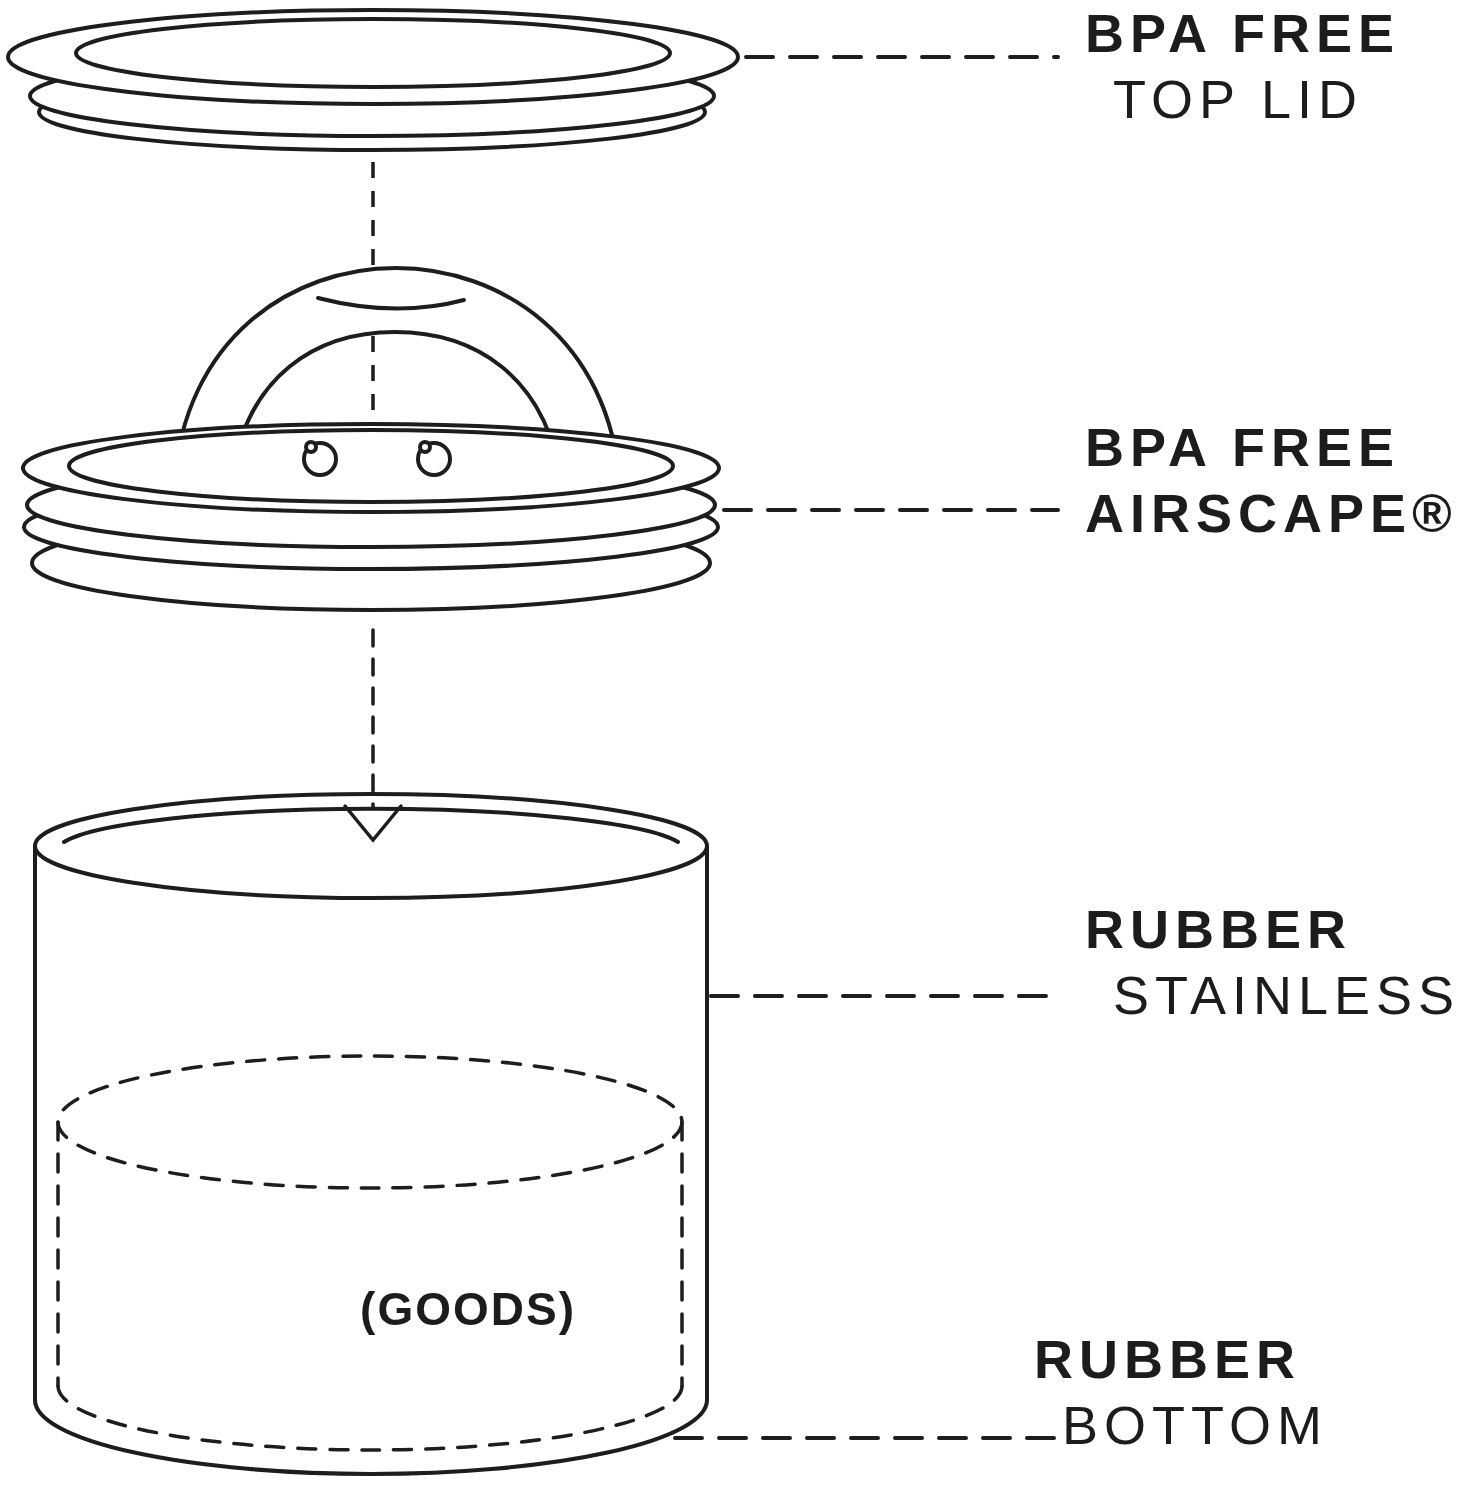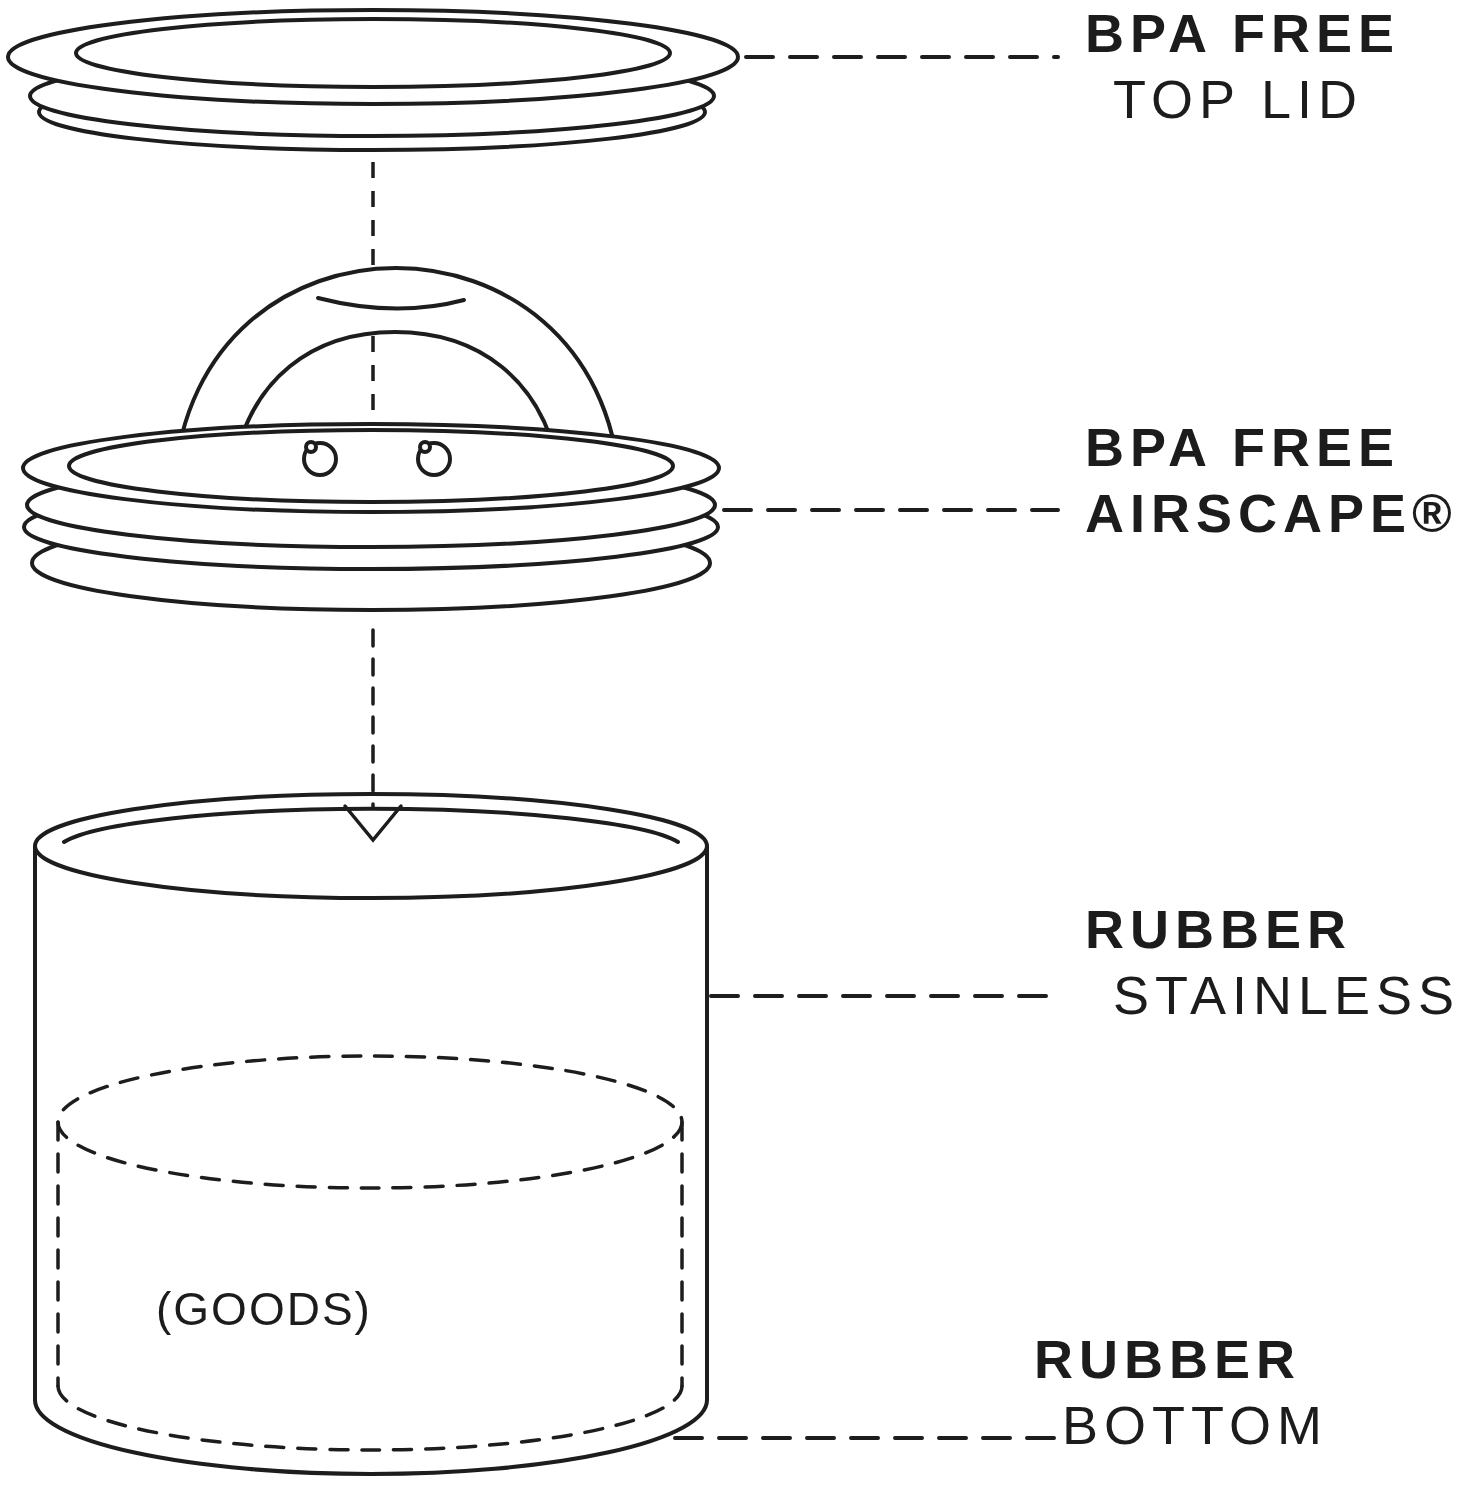--- a/index.html
+++ b/index.html
@@ -12,23 +12,23 @@
   }
   #stage { position: relative; width: 1226px; height: 1500px; }
   svg.diagram { position: absolute; left: 0; top: 0; }
 
   .label { position: absolute; color: #1c1c1c; white-space: nowrap; }
   .lb { font-weight: 700; font-size: 54px; line-height: 66px; letter-spacing: 6px; }
   .lr { font-weight: 400; font-size: 54px; line-height: 66px; letter-spacing: 6px; margin-left: 28px; }
 
   .goods {
     position: absolute;
-    left: 156px; top: 1282px; width: 400px;
-    text-align: left;
-    font-weight: 400; font-size: 46px; letter-spacing: 2px;
+    left: 176px; top: 1282px; width: 400px;
+    text-align: right;
+    font-weight: 700; font-size: 46px; letter-spacing: 2px;
     color: #1c1c1c;
   }
 </style>
 </head>
 <body>
 
 <div id="stage">
 
   <svg class="diagram" width="1474" height="1500" viewBox="0 0 1474 1500">
 

